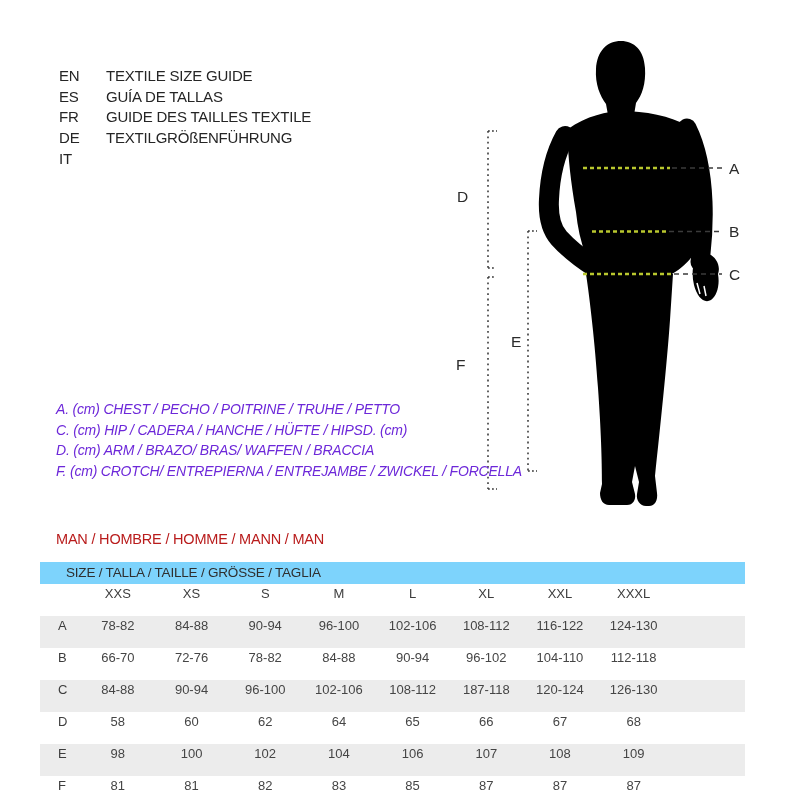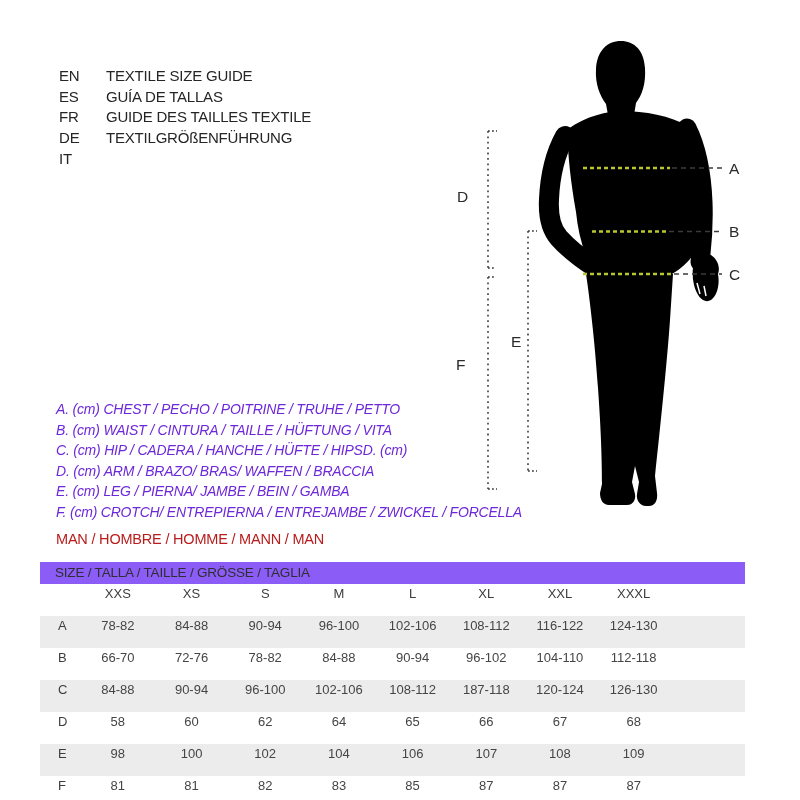--- a/index.html
+++ b/index.html
@@ -20,22 +20,22 @@
   .category-line{
     position:absolute;left:56px;top:531px;
     font-size:14.5px;letter-spacing:-0.2px;color:#b91c1c;
   }
   .figure-svg{position:absolute;left:440px;top:30px;width:320px;height:500px;}
   .figure-svg text{
     font-family:"Liberation Sans",sans-serif;font-size:15.5px;fill:#2b2b2b;
   }
   .size-table{position:absolute;left:40px;top:562px;width:705px;font-size:13px;}
   .table-title{
-    height:22px;line-height:22px;background:#8b5cf6;color:#2f2f2f;
-    padding-left:15px;font-size:13.5px;letter-spacing:-0.2px;
+    height:22px;line-height:22px;background:#7dd3fc;color:#2f2f2f;
+    padding-left:26px;font-size:13.5px;letter-spacing:-0.2px;
   }
   .tr{display:flex;height:32px;line-height:20px;}
   .tr.alt{background:#ececec;}
   .tc{width:73.7px;text-align:center;color:#454545;}
   .tc.lbl{width:41px;padding-left:18px;box-sizing:border-box;text-align:left;color:#3d3d3d;}
   .tr.head .tc{color:#3d3d3d;}
 </style>
 </head>
 <body>
 
@@ -97,24 +97,22 @@
   <text x="729" y="173.5">A</text>
   <text x="729" y="237">B</text>
   <text x="729" y="279.5">C</text>
   <text x="457" y="202">D</text>
   <text x="511" y="347">E</text>
   <text x="456" y="369.5">F</text>
 </svg>
 
 <div class="legend-block">
   <div>A. (cm) CHEST / PECHO / POITRINE / TRUHE / PETTO</div>
-  <div>B. (cm) WAIST / CINTURA / TAILLE / HÜFTUNG / VITA</div>
   <div>C. (cm) HIP / CADERA / HANCHE / HÜFTE / HIPSD. (cm)</div>
   <div>D. (cm) ARM / BRAZO/ BRAS/ WAFFEN / BRACCIA</div>
-  <div>E. (cm) LEG / PIERNA/ JAMBE / BEIN / GAMBA</div>
   <div>F. (cm) CROTCH/ ENTREPIERNA / ENTREJAMBE / ZWICKEL / FORCELLA</div>
 </div>
 
 <div class="category-line">MAN / HOMBRE / HOMME / MANN / MAN</div>
 
 <div class="size-table">
   <div class="table-title">SIZE / TALLA / TAILLE / GRÖSSE / TAGLIA</div>
 
   <div class="tr head">
     <div class="tc lbl"></div>

